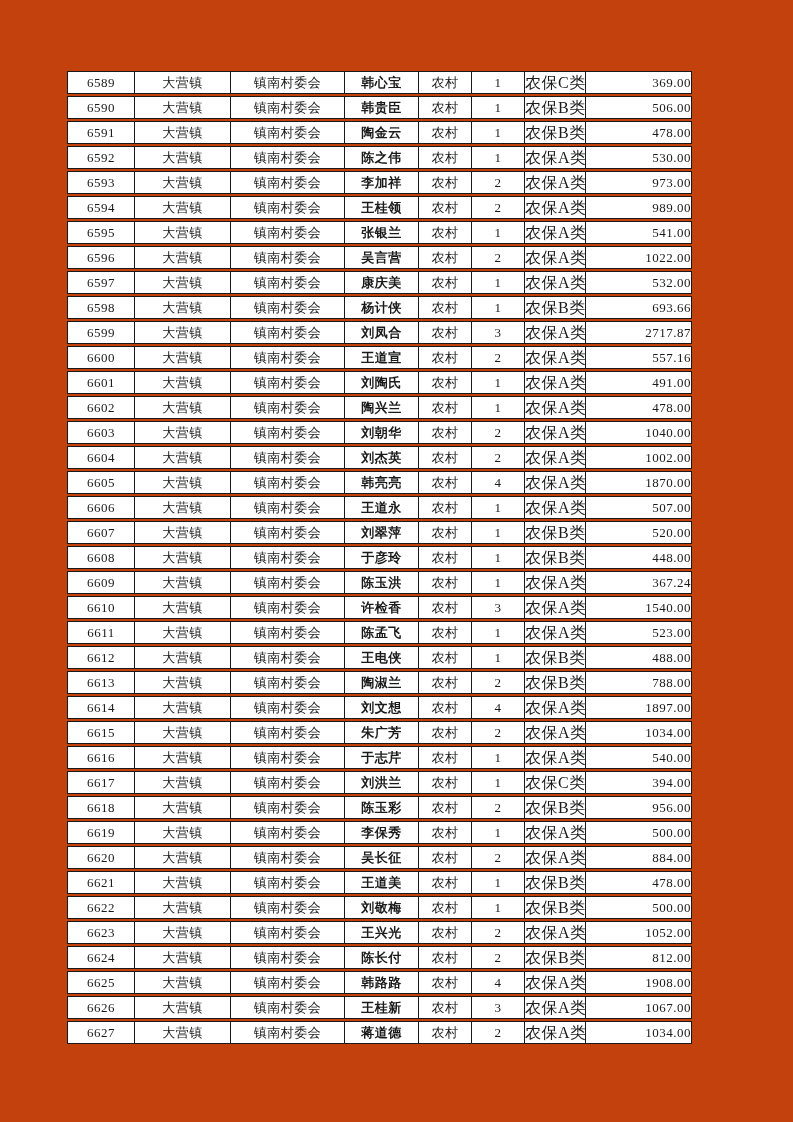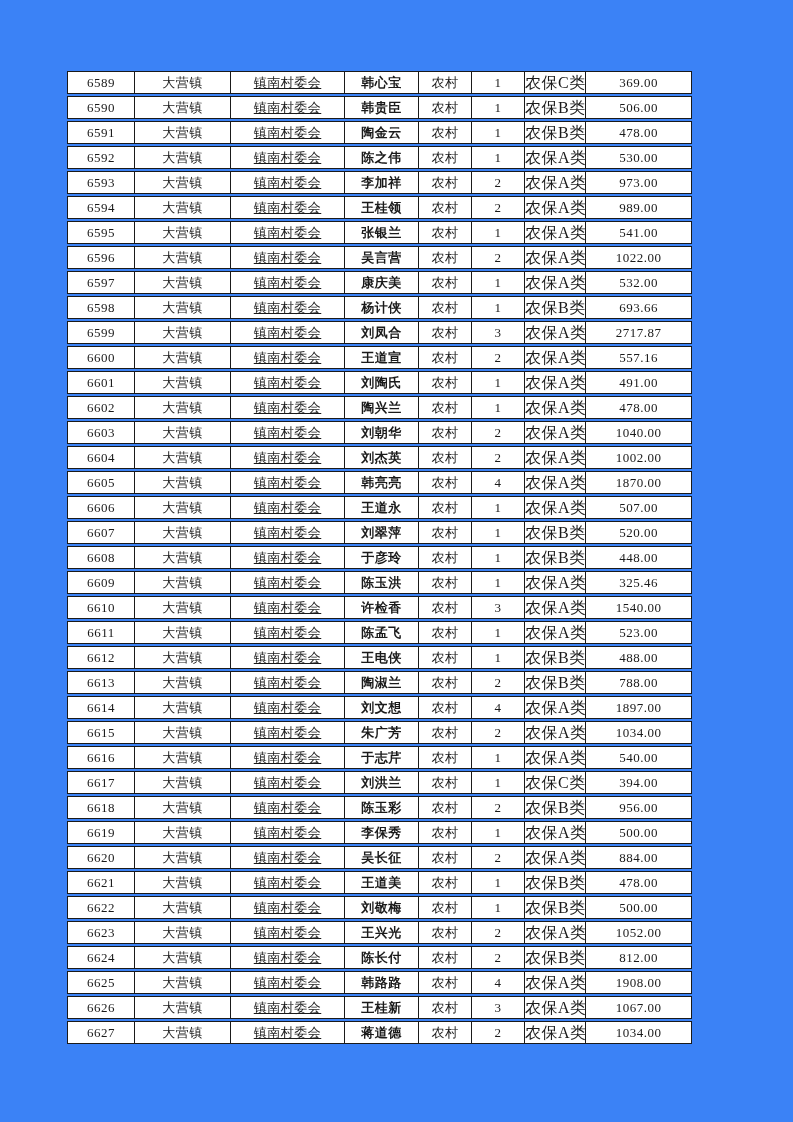--- a/index.html
+++ b/index.html
@@ -11,21 +11,21 @@
     width: 793px;
     height: 1122px;
     position: relative;
     font-family: "Liberation Serif", "DejaVu Serif", serif;
     color: #1a1a1a;
     overflow: hidden;
   }
   .page {
     position: absolute;
     inset: 0;
-    background: #3b82f6;
+    background: #c2410c;
     padding-left: 28px;
   }
   .records-table {
     position: absolute;
     left: 67px;
     top: 71px;
     width: 625px;
   }
   .row {
     display: flex;
@@ -39,24 +39,24 @@
     box-sizing: border-box;
     border-right: 1px solid #1a1a1a;
     height: 21px;
     line-height: 21px;
     text-align: center;
     font-size: 13px;
     letter-spacing: 0.5px;
     white-space: nowrap;
     overflow: hidden;
   }
-  .cell:last-child { border-right: none; }
+  .cell:last-child { border-right: none; text-align: right; }
   .c0 { width: 67px; }
   .c1 { width: 96px; }
-  .c2 { width: 114px; text-decoration: underline; }
+  .c2 { width: 114px; }
   .c3 { width: 74px; font-weight: bold; }
   .c4 { width: 53px; }
   .c5 { width: 53px; }
   .c6 { width: 61px; font-size: 16px; }
   .c7 { width: 105px; }
 </style>
 </head>
 <body>
 
 <div class="page">
@@ -262,21 +262,21 @@
         <div class="cell c7">448.00</div>
       </div>
       <div class="row">
         <div class="cell c0">6609</div>
         <div class="cell c1">大营镇</div>
         <div class="cell c2">镇南村委会</div>
         <div class="cell c3">陈玉洪</div>
         <div class="cell c4">农村</div>
         <div class="cell c5">1</div>
         <div class="cell c6">农保A类</div>
-        <div class="cell c7">325.46</div>
+        <div class="cell c7">367.24</div>
       </div>
       <div class="row">
         <div class="cell c0">6610</div>
         <div class="cell c1">大营镇</div>
         <div class="cell c2">镇南村委会</div>
         <div class="cell c3">许检香</div>
         <div class="cell c4">农村</div>
         <div class="cell c5">3</div>
         <div class="cell c6">农保A类</div>
         <div class="cell c7">1540.00</div>

